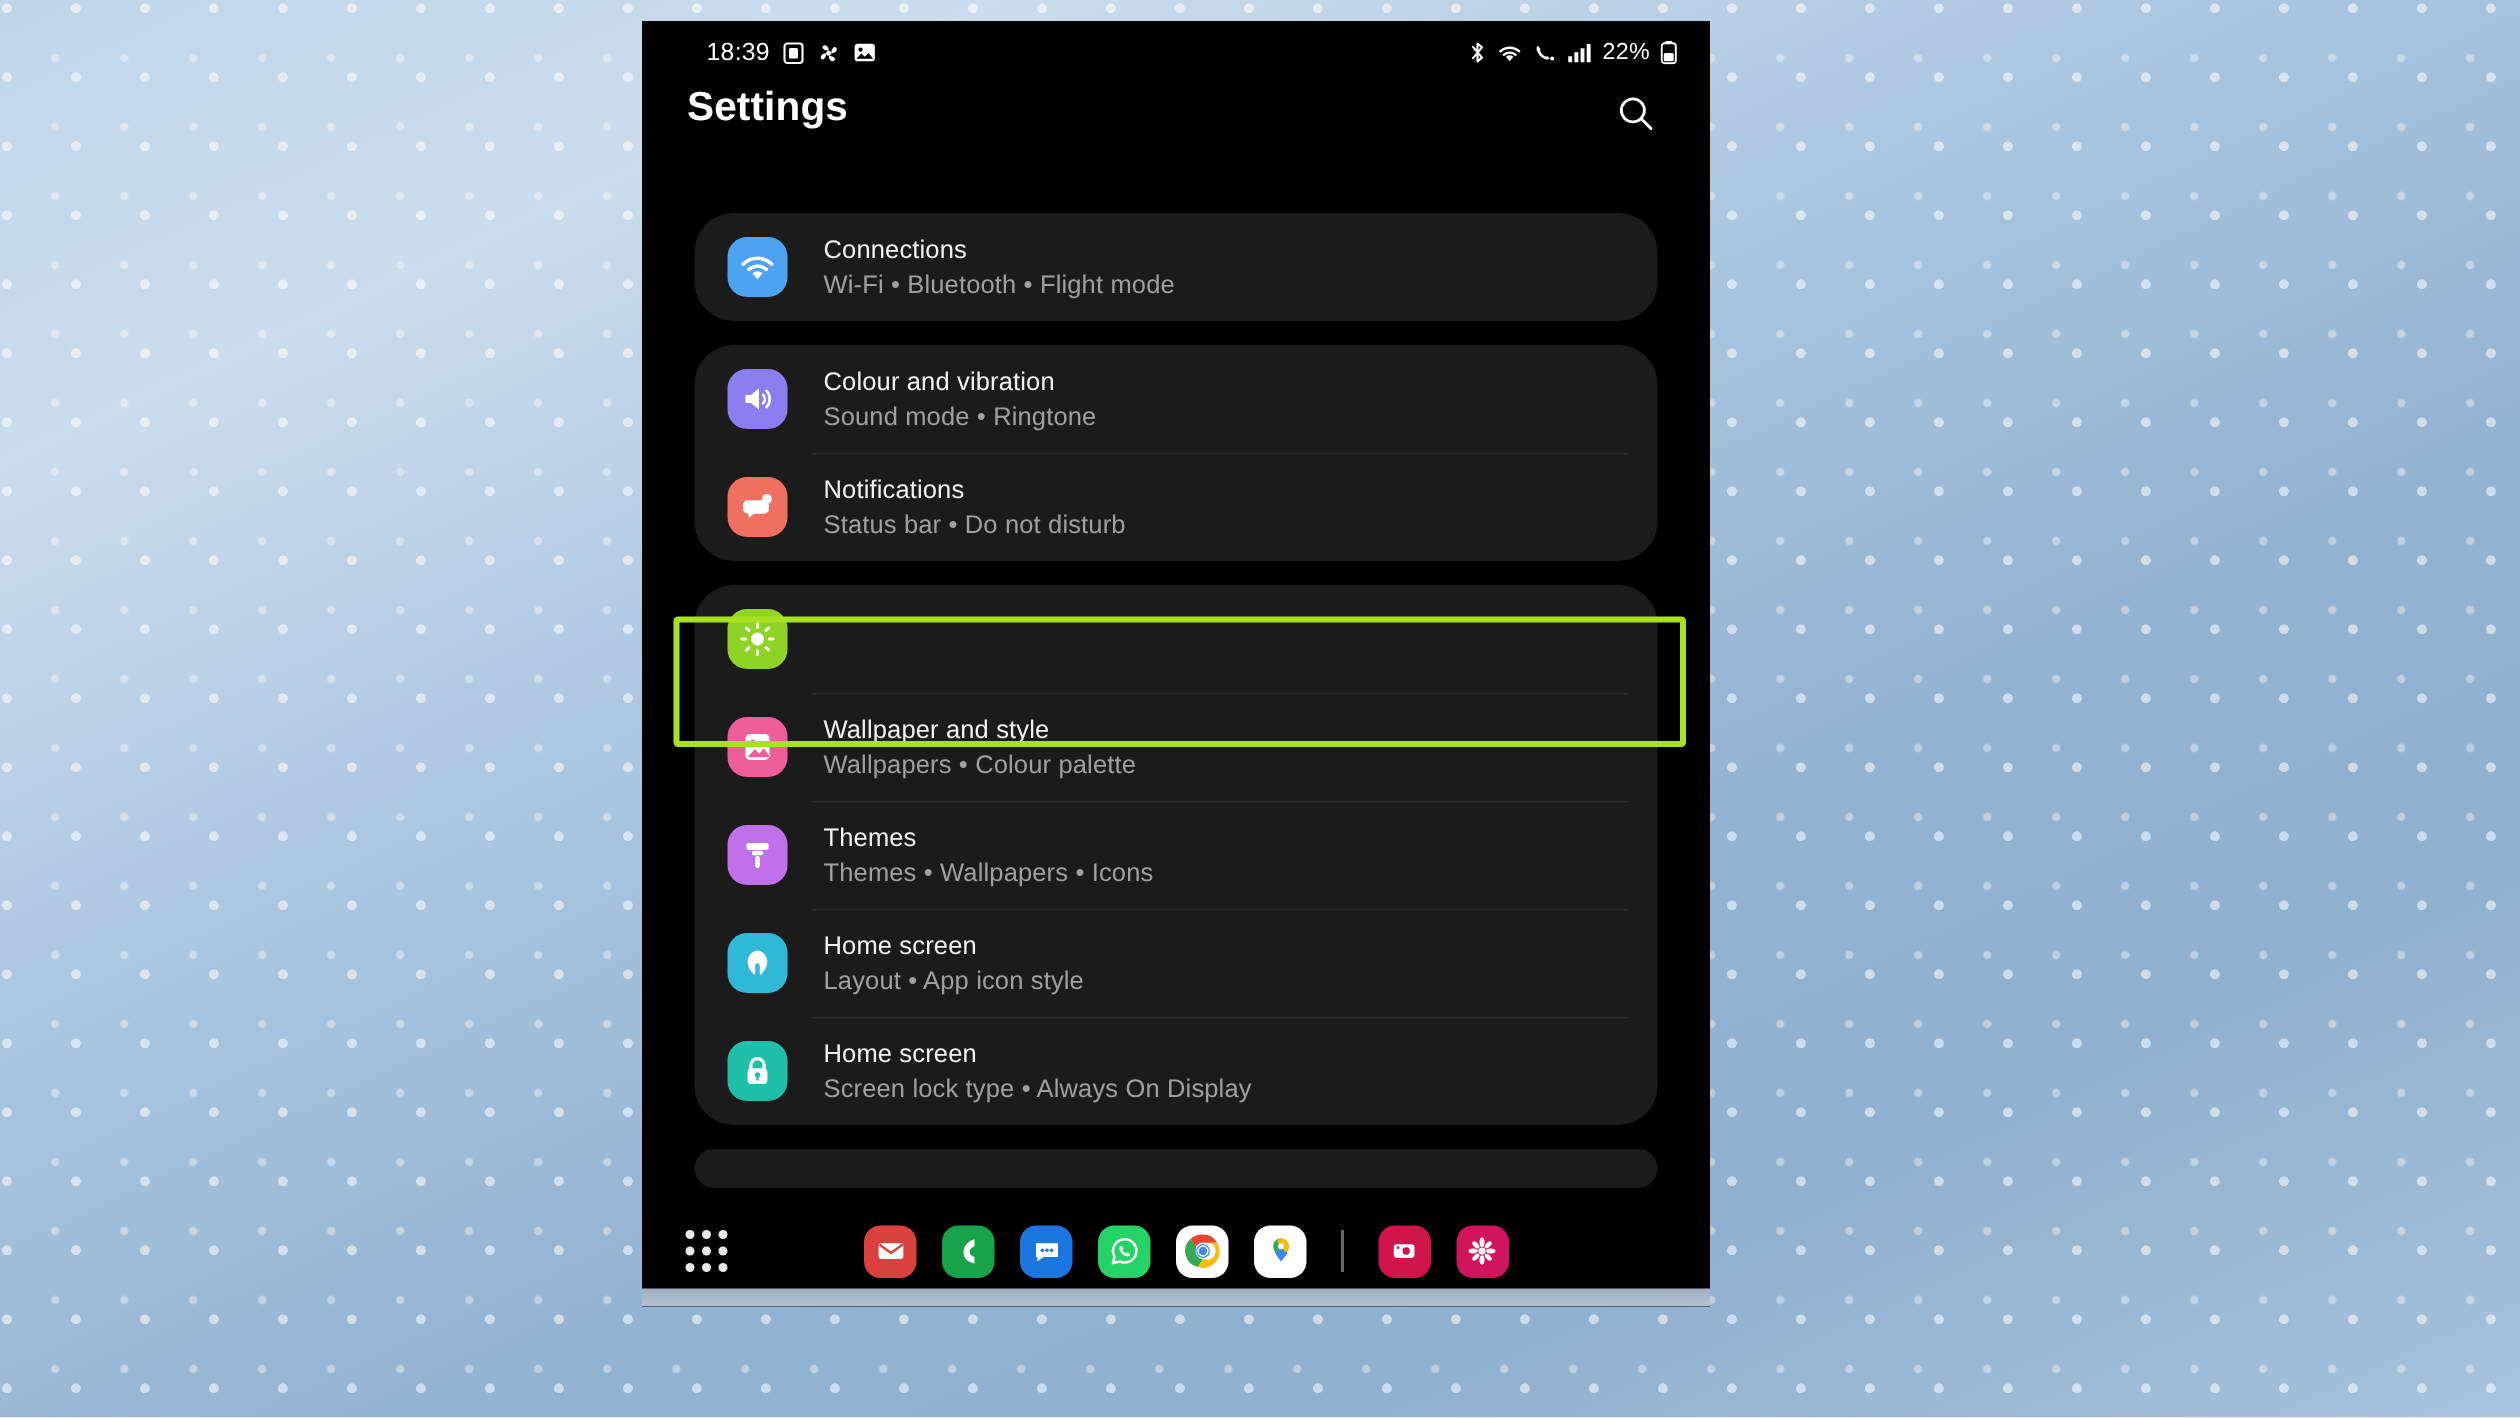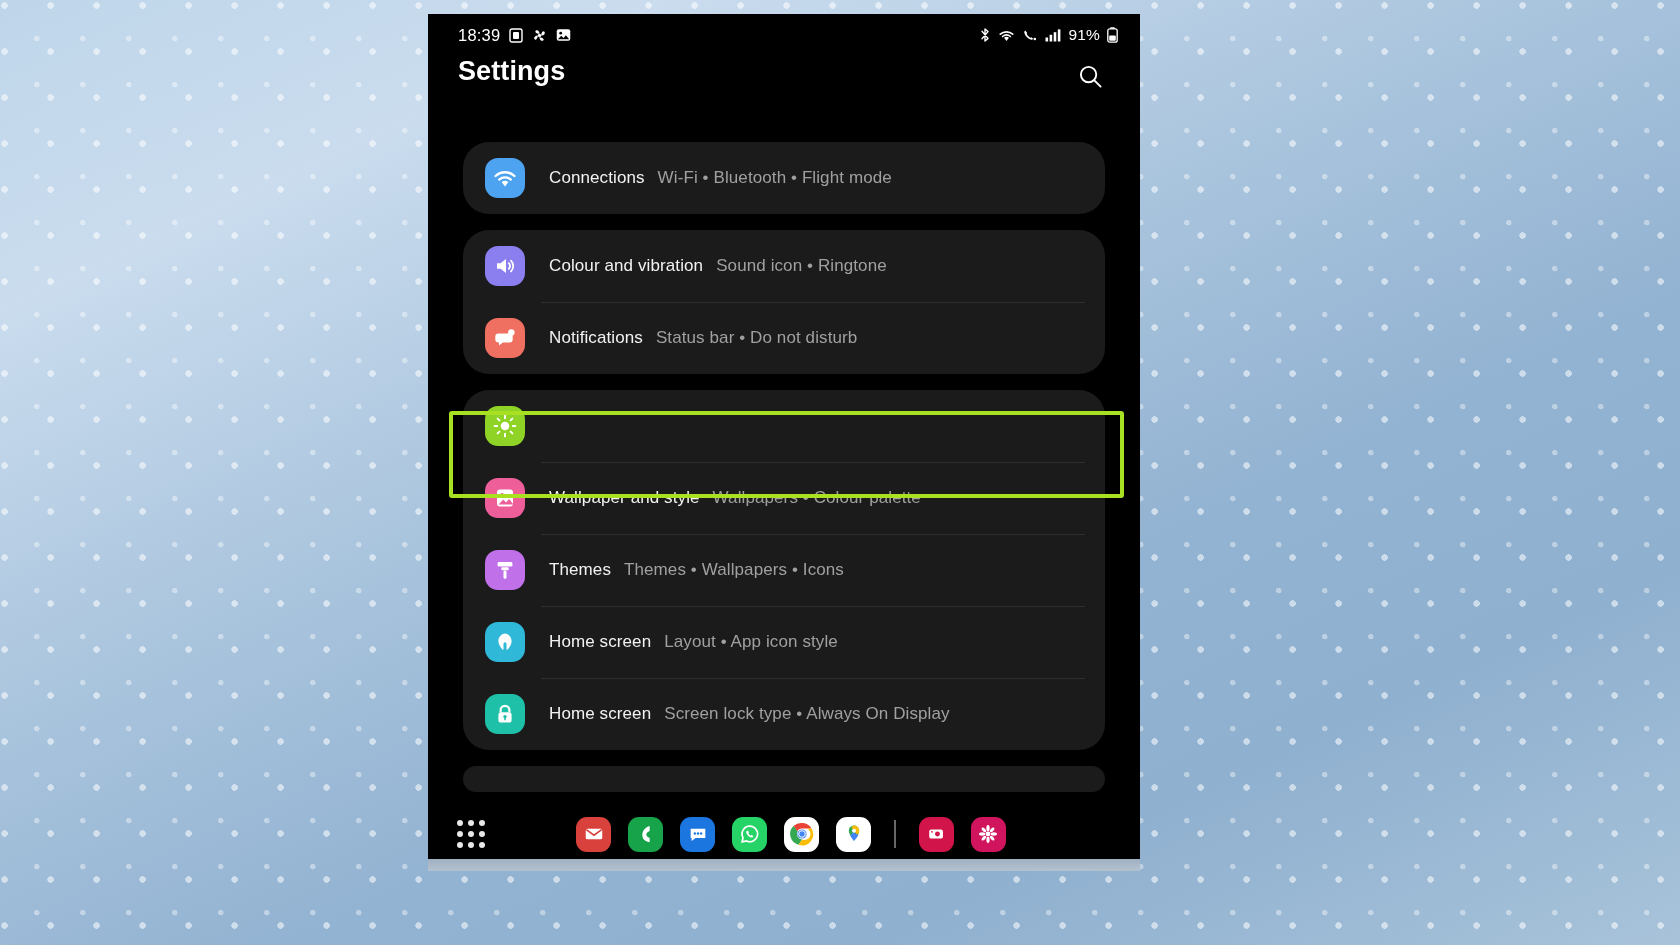--- a/index.html
+++ b/index.html
@@ -33,21 +33,21 @@
     width: 712px; height: 857px;
     background: #000;
     overflow: hidden;
     z-index: 3;
   }
 
   
   .statusbar {
     height: 42px;
     display: flex; align-items: center;
-    padding: 0 22px 0 30px;
+    padding: 0 22px 0 43px;
     color: #fff;
   }
   .sb-left { display: flex; align-items: center; gap: 9px; }
   .sb-right { display: flex; align-items: center; gap: 7px; margin-left: auto; }
   .sb-time { font-size: 16.5px; letter-spacing: .2px; }
   .sb-ico { display: inline-flex; align-items: center; }
   .sb-pct { font-size: 15.5px; letter-spacing: .2px; }
 
   
   .header {
@@ -95,21 +95,21 @@
     height: 1px;
     background: #2e2e2e;
   }
   .icon {
     width: 40px; height: 40px;
     border-radius: 13px;
     flex: 0 0 40px;
     display: flex; align-items: center; justify-content: center;
     margin-right: 24px;
   }
-  .texts { display: flex; gap: 13px; }
+  .texts { display: flex; flex-direction: column; gap: 3px; }
   .title {
     font-size: 17px;
     color: #f2f2f2;
     letter-spacing: .1px;
   }
   .sub {
     font-size: 17px;
     color: #a0a0a0;
     letter-spacing: .1px;
   }
@@ -224,21 +224,21 @@
             </svg>
         </span>
         <span class="sb-ico">
           <svg width="16" height="14" viewBox="0 0 16 14">
               <rect x="0.5" y="9.5" width="2.6" height="4" fill="#fff"></rect>
               <rect x="4.6" y="6.8" width="2.6" height="6.7" fill="#fff"></rect>
               <rect x="8.7" y="4.2" width="2.6" height="9.3" fill="#fff"></rect>
               <rect x="12.8" y="1.4" width="2.6" height="12.1" fill="#fff"></rect>
             </svg>
         </span>
-        <span class="sb-pct">91%</span>
+        <span class="sb-pct">22%</span>
         <span class="sb-ico">
           <svg width="11" height="16" viewBox="0 0 11 16">
               <rect x="3.2" y="0.3" width="4.6" height="1.5" rx=".5" fill="#fff"></rect>
               <rect x="0.8" y="1.8" width="9.4" height="13.4" rx="2" fill="none" stroke="#fff" stroke-width="1.3"></rect>
               <rect x="2.2" y="8.4" width="6.6" height="5.4" rx="1" fill="#fff"></rect>
             </svg>
         </span>
       </div>
     </div>
 
@@ -275,21 +275,21 @@
       <div class="card">
         <div class="row">
           <div class="icon" style="background:#8b7ff0">
             <svg width="24" height="24" viewBox="0 0 24 24">
                 <path d="M4 9.3h3.6L13 5v14L7.6 14.7H4z" fill="#fff"></path>
                 <path d="M15.8 9.2a4.2 4.2 0 010 5.6M18 6.6a7.8 7.8 0 010 10.8" fill="none" stroke="#fff" stroke-width="1.8" stroke-linecap="round"></path>
               </svg>
           </div>
           <div class="texts">
             <span class="title">Colour and vibration</span>
-            <span class="sub">Sound icon  •  Ringtone</span>
+            <span class="sub">Sound mode  •  Ringtone</span>
           </div>
         </div>
         <div class="row">
           <div class="icon" style="background:#ef7060">
             <svg width="24" height="22" viewBox="0 0 24 22">
                 <path d="M5.5 6.5h11a3.2 3.2 0 013.2 3.2v2.6a3.2 3.2 0 01-3.2 3.2H9.8L6 18.4v-3H5.5a3.2 3.2 0 01-3.2-3.2V9.7A3.2 3.2 0 015.5 6.5z" fill="#fff"></path>
                 <circle cx="18.3" cy="5.6" r="3.3" fill="#fff"></circle>
               </svg>
           </div>
           <div class="texts">

